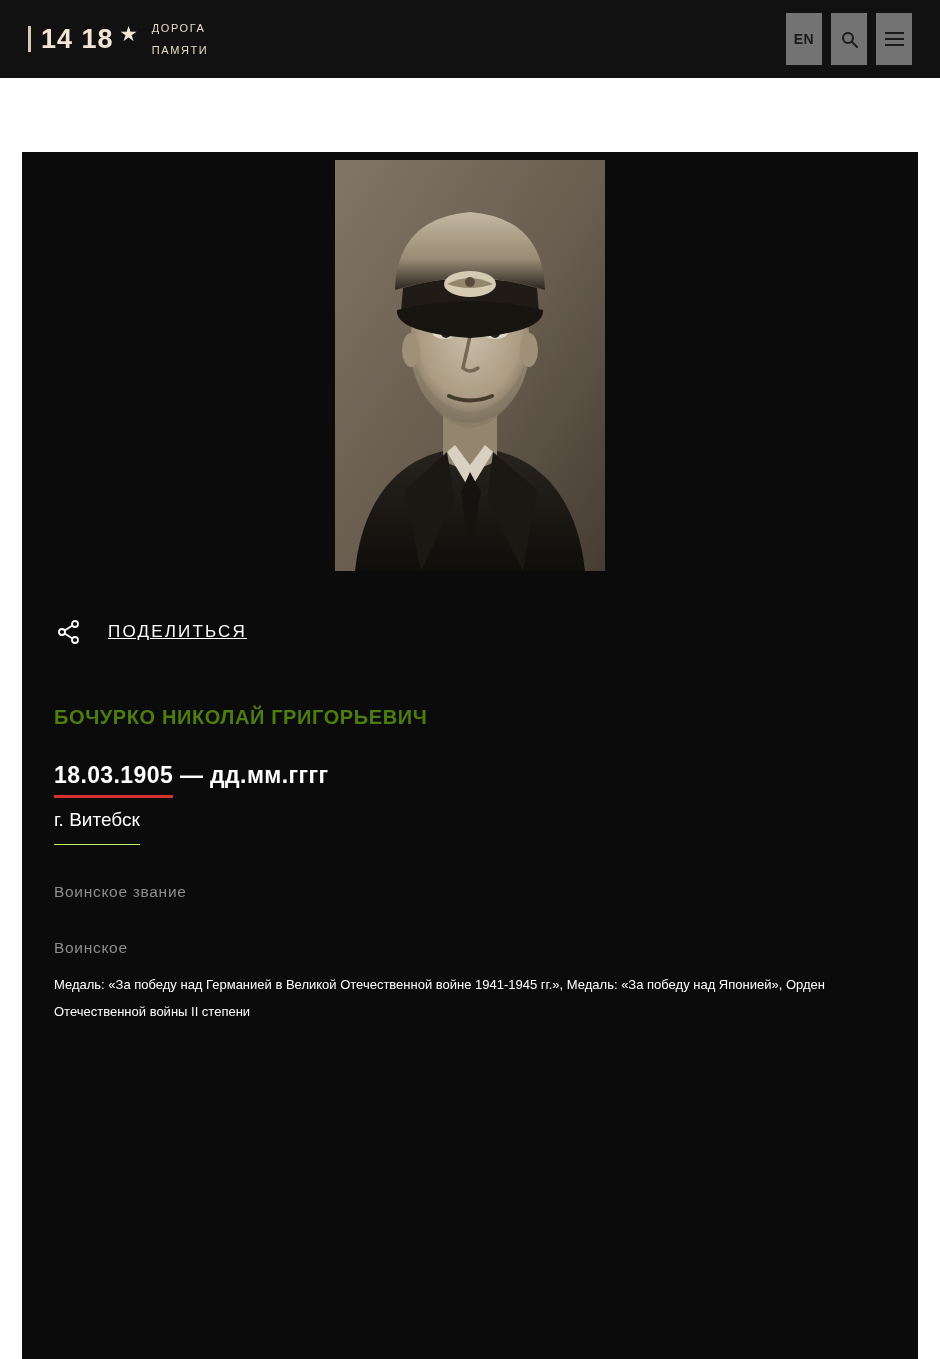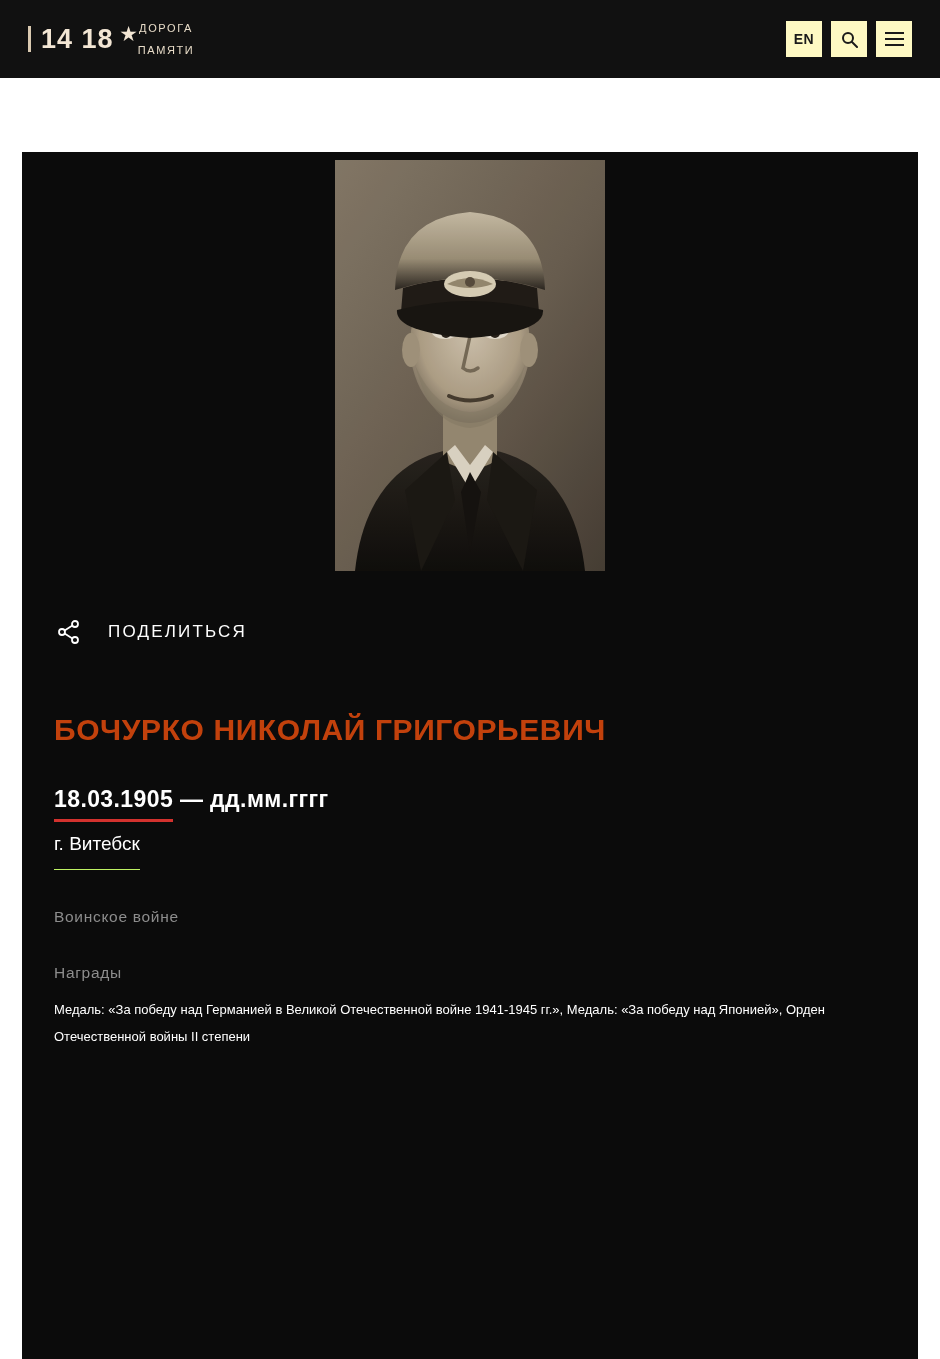--- a/index.html
+++ b/index.html
@@ -24,21 +24,21 @@
     height: 78px;
     background: #111111;
     display: flex;
     align-items: center;
     justify-content: space-between;
     padding: 0 28px 0 28px;
   }
   .logo-block {
     display: flex;
     align-items: center;
-    text-align: center;
+    gap: 14px;
   }
   .logo-mark {
     display: flex;
     align-items: center;
     gap: 7px;
     color: #f3e6d4;
     font-size: 27px;
     font-weight: bold;
     letter-spacing: 1px;
     line-height: 1;
@@ -65,22 +65,22 @@
     text-transform: uppercase;
     white-space: pre-line;
   }
   .header-actions {
     display: flex;
     align-items: center;
     gap: 9px;
   }
   .hbtn {
     width: 36px;
-    height: 36px;
-    background: #fef9c3;
+    height: 52px;
+    background: #737373;
     color: #1a1a1a;
     display: flex;
     align-items: center;
     justify-content: center;
     font-size: 14px;
     font-weight: bold;
     letter-spacing: 0.5px;
     border: none;
     cursor: pointer;
     font-family: "Liberation Sans", sans-serif;
@@ -133,25 +133,26 @@
     align-items: center;
     gap: 24px;
     padding: 48px 0 0 32px;
   }
   .share-icon { width: 30px; display: flex; justify-content: center; }
   .share-label {
     color: #ffffff;
     font-size: 17px;
     letter-spacing: 2.2px;
     text-transform: uppercase;
+    text-decoration: underline;
   }
 
   .person-name {
-    color: #c2410c;
-    font-size: 30px;
+    color: #4d7c0f;
+    font-size: 20px;
     font-weight: bold;
     letter-spacing: 0.6px;
     text-transform: uppercase;
     padding: 48px 20px 0 32px;
     line-height: 1.1;
   }
 
   .dates {
     padding: 20px 48px 0 32px;
     font-size: 23px;
@@ -316,21 +317,21 @@
 
   <div class="dates">
     <span class="known">18.03.1905</span><span> — </span><span>дд.мм.гггг</span>
   </div>
 
   <div class="field">
     <div class="field-value underlined">г. Витебск</div>
   </div>
 
   <div class="field">
-    <div class="field-label">Воинское войне</div>
+    <div class="field-label">Воинское звание</div>
   </div>
 
   <div class="field">
-    <div class="field-label">Награды</div>
+    <div class="field-label">Воинское</div>
     <div class="awards-value">Медаль: «За победу над Германией в Великой Отечественной войне 1941-1945 гг.», Медаль: «За победу над Японией», Орден Отечественной войны II степени</div>
   </div>
 
 </div>
 
 </body></html>

